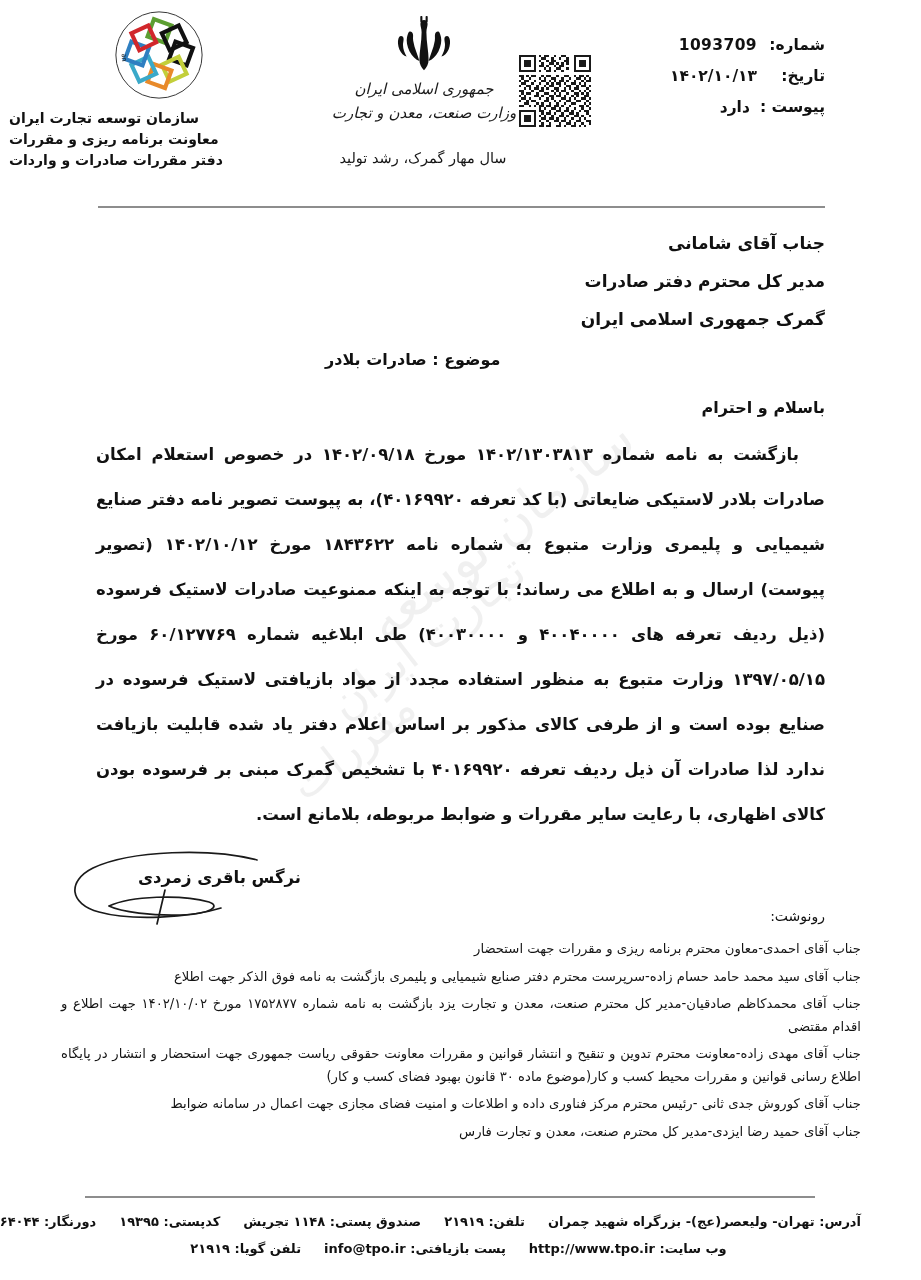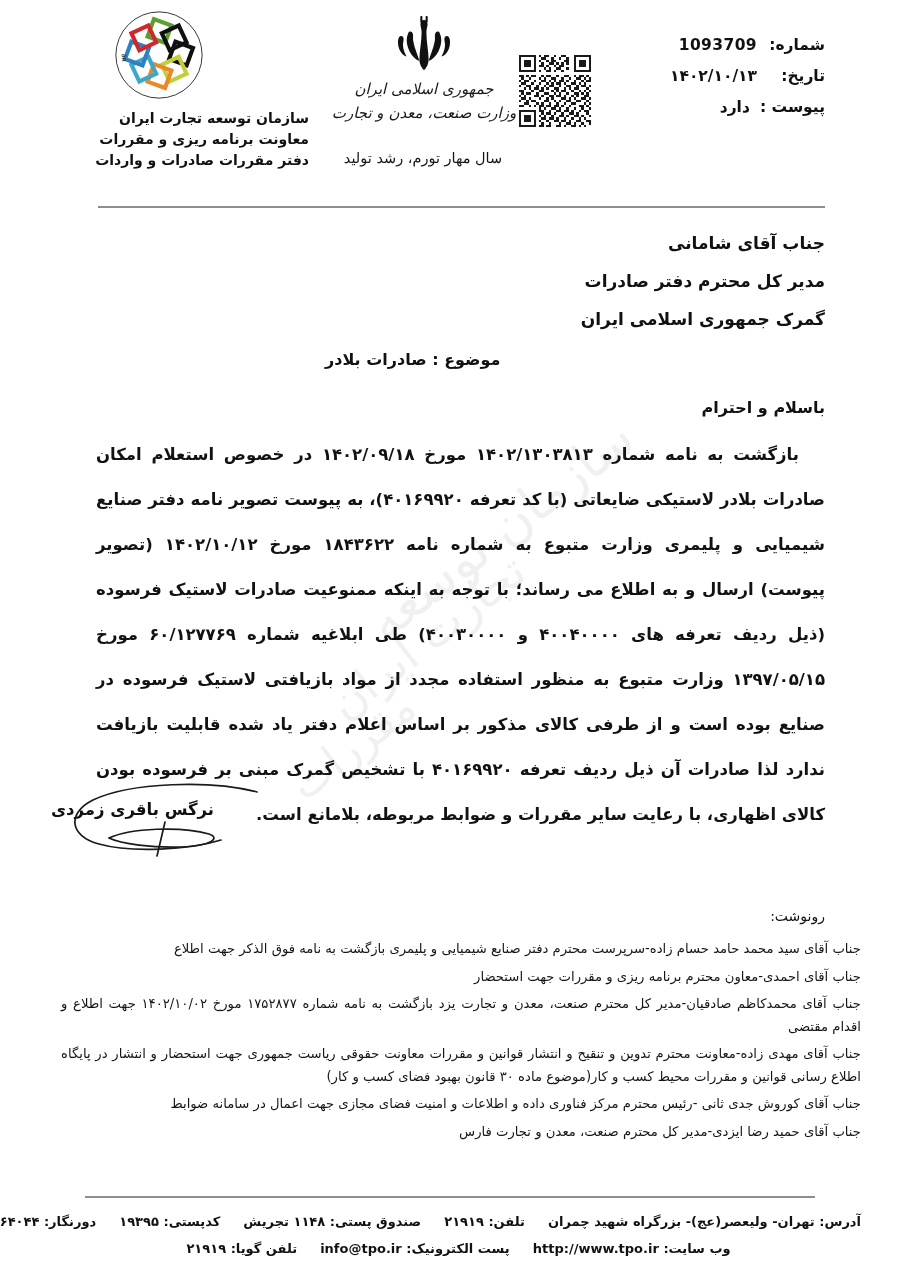--- a/index.html
+++ b/index.html
@@ -102,21 +102,21 @@
     font-size: 14.5px;
     font-family: "DejaVu Serif", "Liberation Serif", serif;
     color: #151515;
   }
 
   .org-block {
     position: absolute;
     right: 612px;
     top: 6px;
     width: 300px;
-    text-align: right;
+    text-align: left;
   }
   .org-logo { display: block; margin: 0 auto 4px auto; }
   .org-line {
     font-size: 14px;
     font-weight: bold;
     line-height: 21px;
     color: #111;
   }
 
   .hdr-rule {
@@ -174,23 +174,23 @@
     line-height: 45px;
     text-indent: 26px;
     z-index: 2;
     color: #121212;
   }
 
   
   .signature {
     position: absolute;
     right: 620px;
-    top: 800px;
+    top: 868px;
     width: 250px;
-    text-align: left;
+    text-align: right;
     z-index: 3;
   }
   .sig-name {
     font-size: 16.5px;
     font-weight: bold;
     position: relative;
     z-index: 3;
   }
   .sig-mark {
     position: absolute;
@@ -525,21 +525,21 @@
           <path d="M8 22 c1.6 0 2.6 1.2 2.6 3 0 2.2-0.6 3.6-0.6 6 0 4 1.6 8.2 3.6 11.4 -2.8-0.6-5.6-3.2-7.2-7 -1.6-3.8-1.8-8-1-10.6 0.5-1.6 1.2-2.8 2.6-2.8z"></path>
           <path d="M54 22 c-1.6 0-2.6 1.2-2.6 3 0 2.2 0.6 3.6 0.6 6 0 4-1.6 8.2-3.6 11.4 2.8-0.6 5.6-3.2 7.2-7 1.6-3.8 1.8-8 1-10.6 -0.5-1.6-1.2-2.8-2.6-2.8z"></path>
           <rect x="27.3" y="2" width="2.1" height="6.2" rx="0.8"></rect>
           <rect x="32.6" y="2" width="2.1" height="6.2" rx="0.8"></rect>
         </g>
       </svg>
       <div class="ministry-line">جمهوری اسلامی ایران</div>
       <div class="ministry-line">وزارت صنعت، معدن و تجارت</div>
     </div>
 
-    <div class="slogan">سال مهار تورم، رشد تولید</div>
+    <div class="slogan">سال مهار گمرک، رشد تولید</div>
 
     <div class="org-block">
       <svg class="org-logo" width="98" height="98" viewBox="0 0 100 100">
         <g fill="none" stroke-width="4.2">
           <rect x="41" y="16" width="19" height="19" transform="rotate(20 50.5 25.5)" stroke="#5c9e31"></rect>
           <rect x="56" y="23" width="19" height="19" transform="rotate(65 65.5 32.5)" stroke="#111111"></rect>
           <rect x="63" y="39" width="19" height="19" transform="rotate(110 72.5 48.5)" stroke="#111111"></rect>
           <rect x="56" y="55" width="19" height="19" transform="rotate(155 65.5 64.5)" stroke="#c3cf3a"></rect>
           <rect x="41" y="62" width="19" height="19" transform="rotate(200 50.5 71.5)" stroke="#e88a2a"></rect>
           <rect x="25" y="55" width="19" height="19" transform="rotate(245 34.5 64.5)" stroke="#3aa9c9"></rect>
@@ -577,22 +577,22 @@
         <path d="M196 14 C150 2, 70 4, 32 22 C6 35, 8 58, 38 66 C70 75, 128 72, 160 62"></path>
         <path d="M48 60 C70 50, 120 48, 148 56 C160 60, 150 68, 120 69 C92 70, 60 66, 48 60"></path>
         <path d="M104 44 L96 78"></path>
       </g>
     </svg>
     <div class="sig-name">نرگس باقری زمردی</div>
   </div>
 
   <div class="cc-title">رونوشت:</div>
   <div class="cc-list">
+    <div class="cc-item">جناب آقای احمدی-معاون محترم برنامه ریزی و مقررات جهت استحضار</div>
     <div class="cc-item">جناب آقای سید محمد حامد حسام زاده-سرپرست محترم دفتر صنایع شیمیایی و پلیمری بازگشت به نامه فوق الذکر جهت اطلاع</div>
-    <div class="cc-item">جناب آقای احمدی-معاون محترم برنامه ریزی و مقررات جهت استحضار</div>
     <div class="cc-item">جناب آقای محمدکاظم صادقیان-مدیر کل محترم صنعت، معدن و تجارت یزد بازگشت به نامه شماره ۱۷۵۲۸۷۷ مورخ ۱۴۰۲/۱۰/۰۲ جهت اطلاع و اقدام مقتضی</div>
     <div class="cc-item">جناب آقای مهدی زاده-معاونت محترم تدوین و تنقیح و انتشار قوانین و مقررات معاونت حقوقی ریاست جمهوری جهت استحضار و انتشار در پایگاه اطلاع رسانی قوانین و مقررات محیط کسب و کار(موضوع ماده ۳۰ قانون بهبود فضای کسب و کار)</div>
     <div class="cc-item">جناب آقای کوروش جدی ثانی -رئیس محترم مرکز فناوری داده و اطلاعات و امنیت  فضای مجازی جهت اعمال در سامانه ضوابط</div>
     <div class="cc-item">جناب آقای حمید رضا ایزدی-مدیر کل محترم صنعت، معدن و تجارت فارس</div>
   </div>
 
   <div class="ftr-rule"></div>
   <div class="footer">
     <div class="ftr-line">
       <span>آدرس:</span>
@@ -607,21 +607,21 @@
       <span>کدپستی:</span>
       <span>۱۹۳۹۵</span>
       <span class="ftr-sep"></span>
       <span>دورنگار:</span>
       <span>۲۲۶۶۴۰۴۴-۵</span>
     </div>
     <div class="ftr-line">
       <span>وب سایت:</span>
       <span class="ltr">http://www.tpo.ir</span>
       <span class="ftr-sep"></span>
-      <span>پست الکترونیک:</span>
+      <span>پست بازیافتی:</span>
       <span class="ltr">info@tpo.ir</span>
       <span class="ftr-sep"></span>
       <span>تلفن گویا:</span>
       <span>۲۱۹۱۹</span>
     </div>
   </div>
 
 </div>
 
 </body></html>

